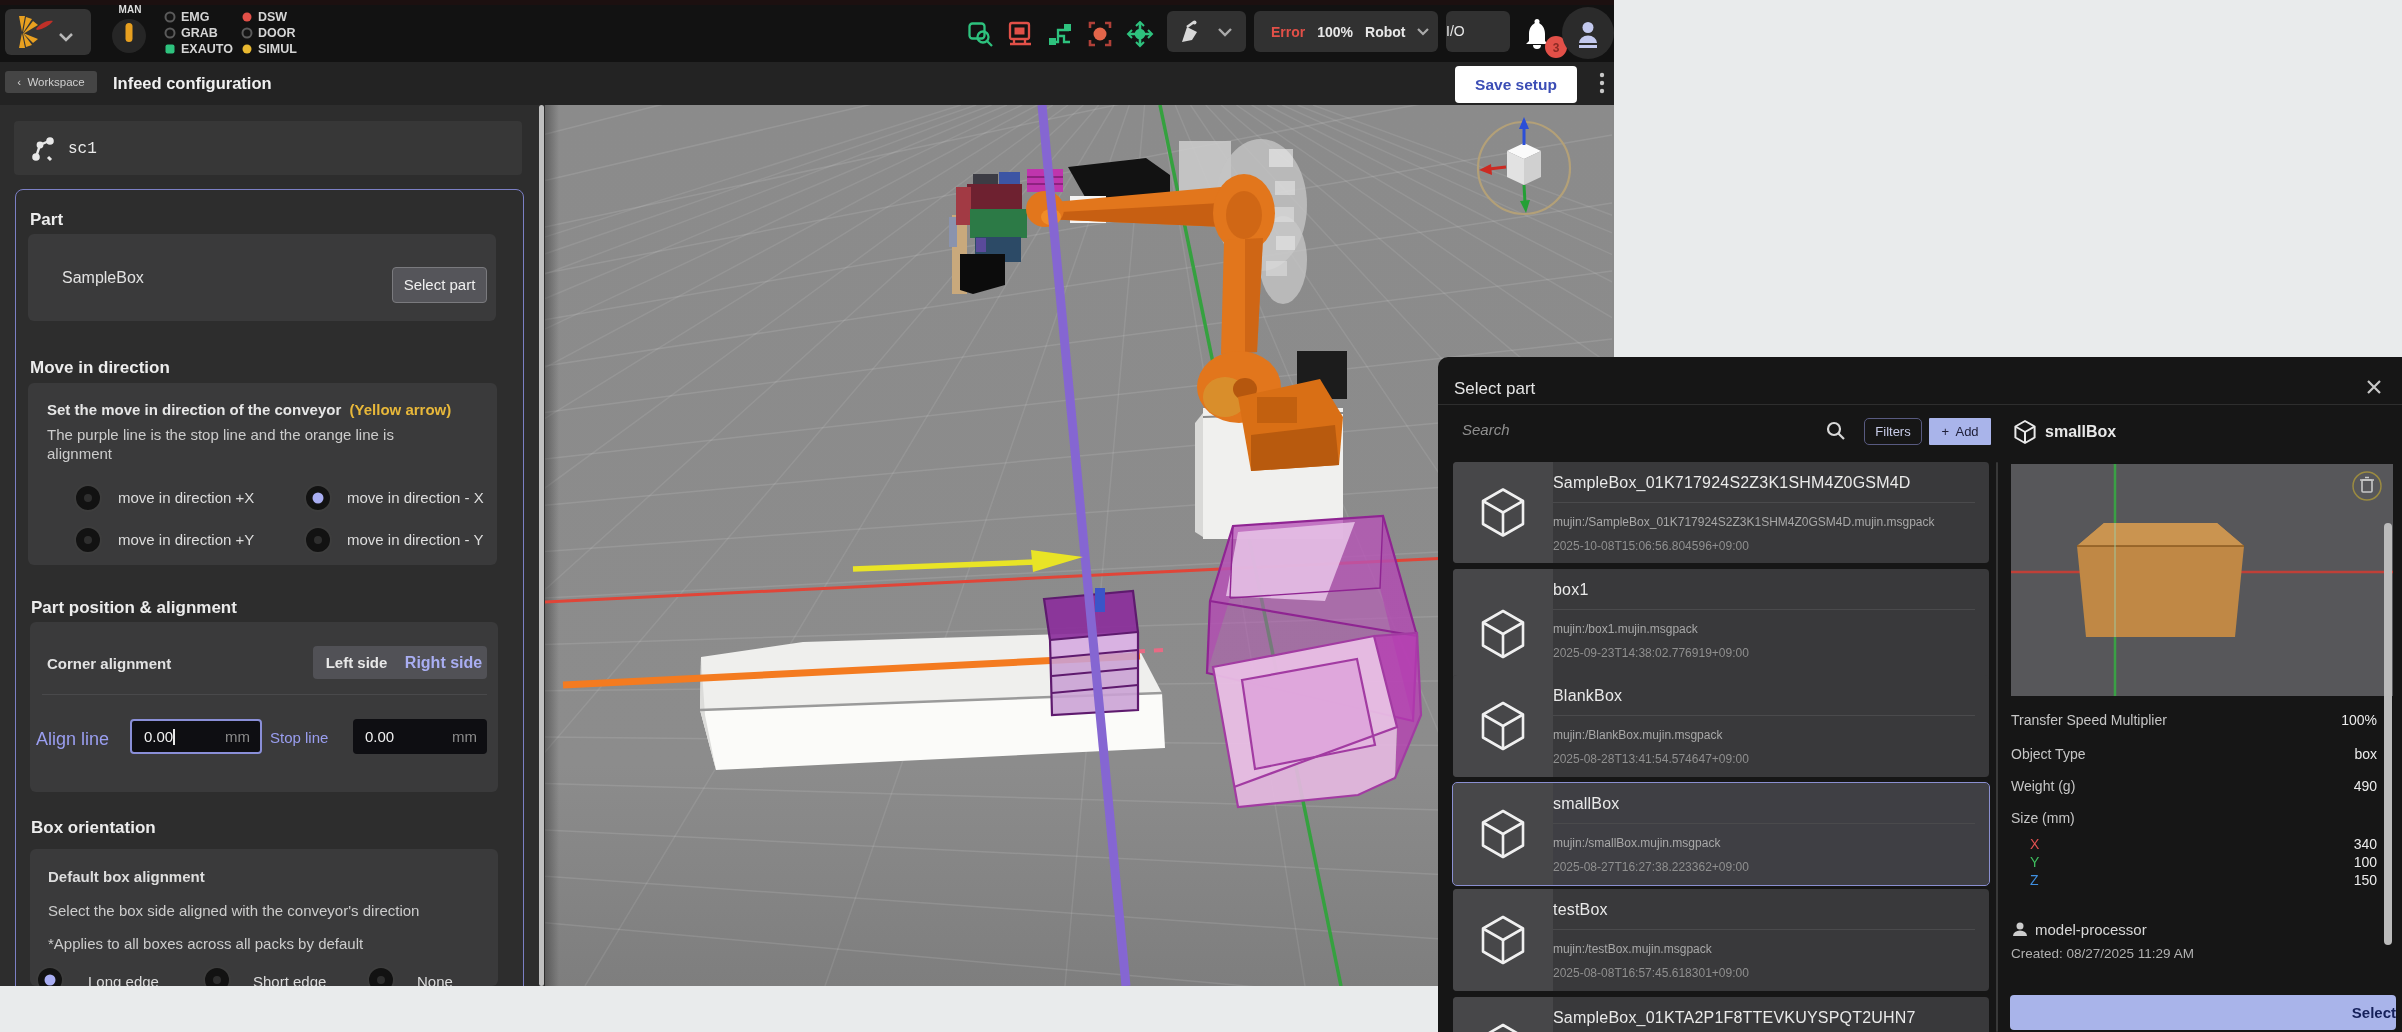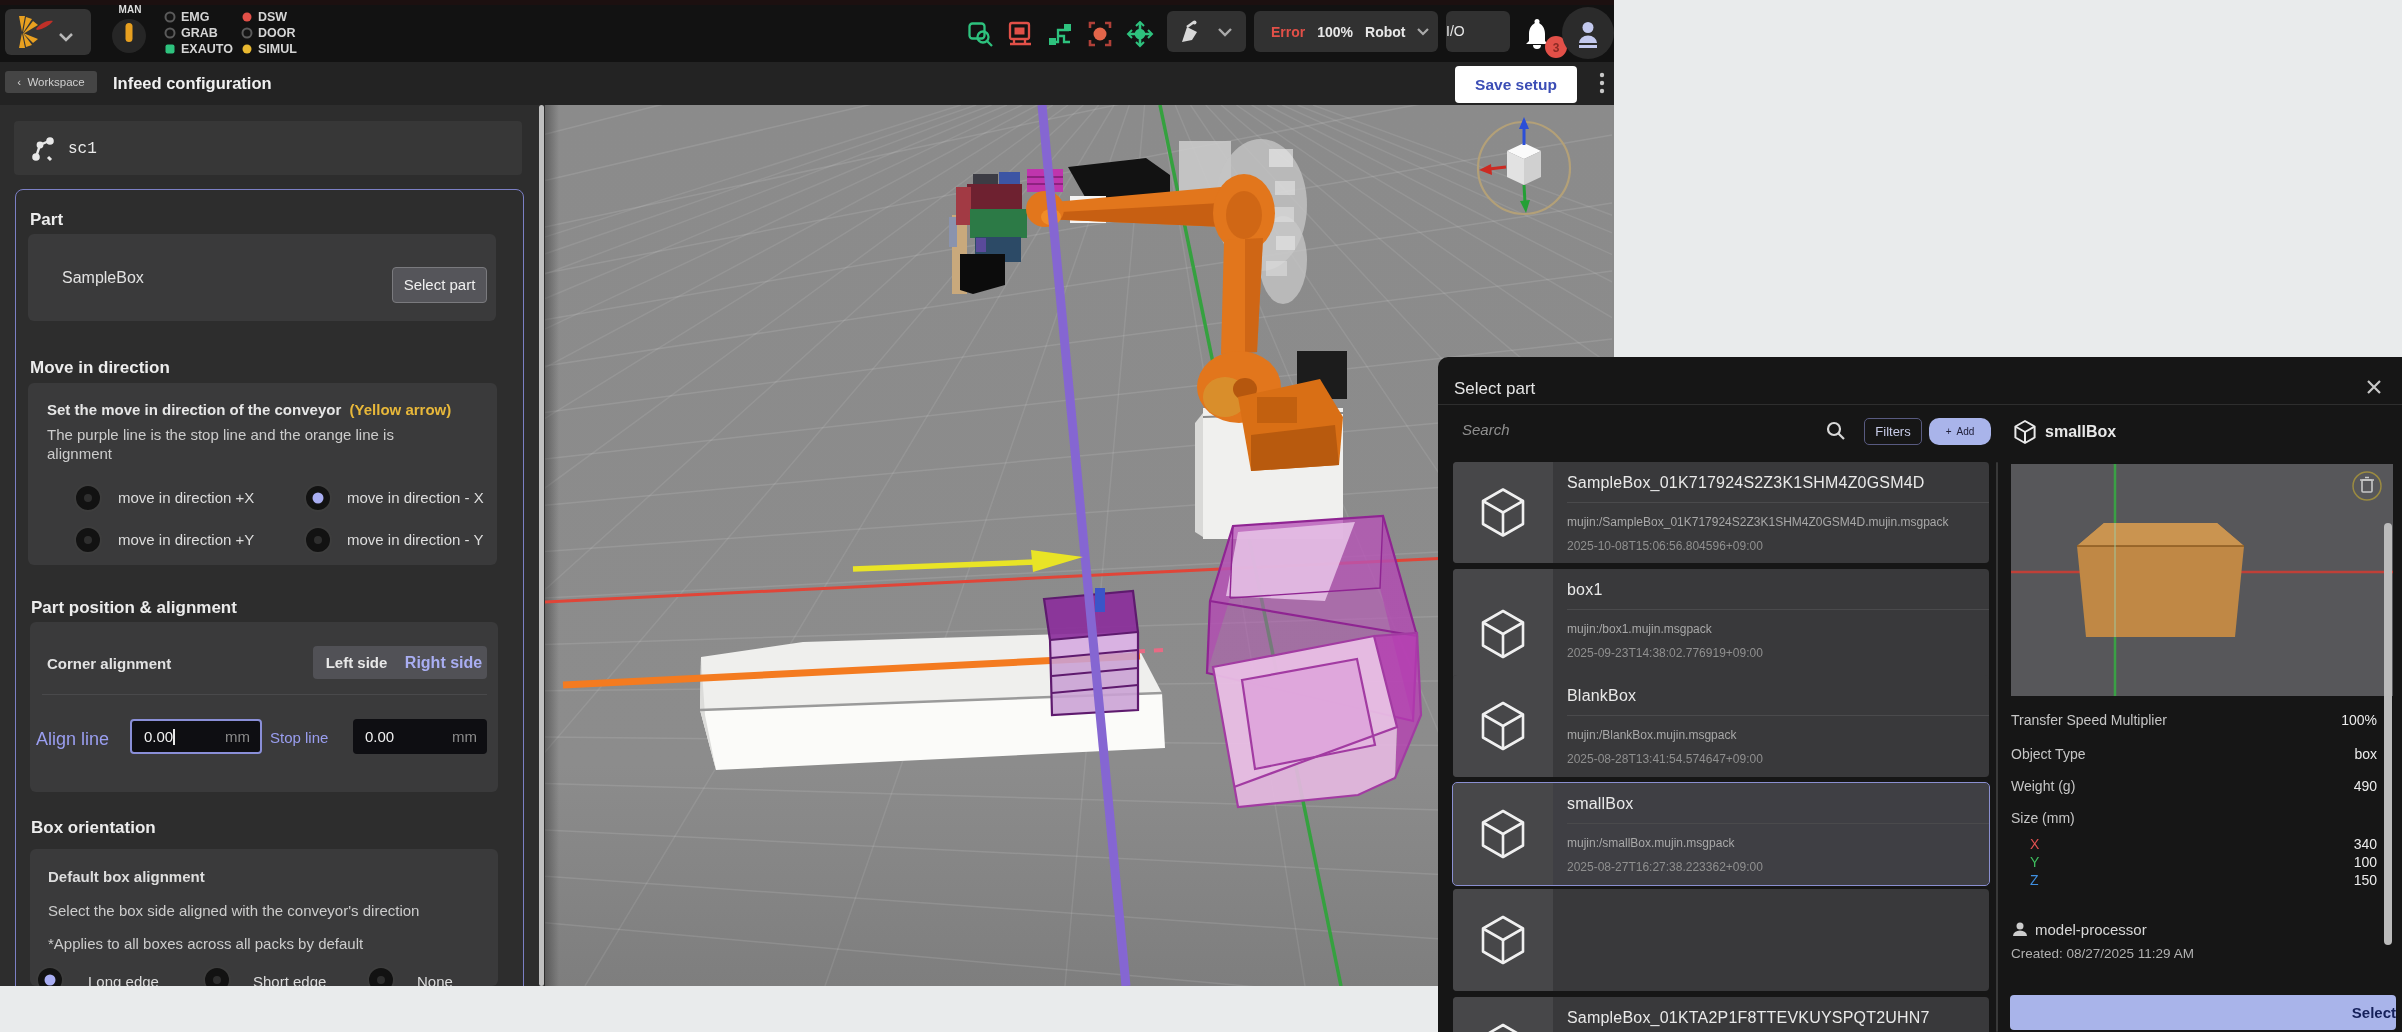--- a/index.html
+++ b/index.html
@@ -8,21 +8,21 @@
 #bar2{position:absolute;left:0;top:62px;width:1614px;height:43px;background:#232323}
 #lpanel{position:absolute;left:0;top:105px;width:545px;height:881px;background:#2d2d2d;overflow:hidden}
 #vport{position:absolute;left:545px;top:105px;width:1069px;height:881px;background:#8a8a8a;overflow:hidden}
 .hd{font-size:17px;font-weight:bold;color:#ececec}
 .ibox{position:absolute;background:#3a3a3b;border-radius:6px}
 .purp{color:#9a9ef0}
 #modal{position:absolute;left:1438px;top:357px;width:964px;height:675px;background:#161616;border-radius:10px 0 0 0;overflow:hidden}
 .item{position:absolute;left:15px;width:536px;background:#39393b;border-radius:4px;overflow:hidden;display:flex}
 .item.sel{outline:1.5px solid #8a8fd0;background:#3f3f44}
 .icell{width:100px;background:#474749;flex:none;display:flex;align-items:center;justify-content:center}
-.ibody{flex:1;padding:12px 0 0 14px;position:relative}
+.ibody{flex:1;padding:12px 0 0 0;position:relative}
 .ttl{font-size:16px;color:#e9e9e9;letter-spacing:.2px}
 .tdiv{height:1px;background:#4a4a4c;margin:10px 0 0 0;width:422px}
 .pth{font-size:12px;color:#a8a8a8;margin-top:12px}
 .tms{font-size:12px;color:#8f8f8f;margin-top:10px}
 .prow{position:absolute;left:573px;width:375px;font-size:14px;color:#c6c6c6}
 .pval{position:absolute;right:18px;color:#ececec}
 </style></head><body>
 <div id="app">
 <div id="topbar">
   <div class="abs" style="left:0;top:0;width:1614px;height:5px;background:#1c1010"></div>
@@ -320,21 +320,21 @@
   <svg class="abs" style="left:928px;top:22px" width="16" height="16">
       <path d="M2 2 L14 14 M14 2 L2 14" stroke="#c8c8c8" stroke-width="2.2"></path>
     </svg>
   <div class="abs" style="left:0;top:47px;width:964px;height:1px;background:#2e2e2e"></div>
   <div class="abs" style="left:24px;top:64px;font-size:15px;font-style:italic;color:#8f8f8f">Search</div>
   <svg class="abs" style="left:388px;top:64px" width="20" height="20">
       <circle cx="8" cy="8" r="6" stroke="#d8d8d8" stroke-width="2.2" fill="none"></circle>
       <line x1="12.5" y1="12.5" x2="18" y2="18" stroke="#d8d8d8" stroke-width="2.2"></line>
     </svg>
   <div class="abs" style="left:426px;top:61px;width:58px;height:27px;border:1.5px solid #585a80;border-radius:5px;text-align:center;line-height:26px;font-size:13px;color:#c8cce8">Filters</div>
-  <div class="abs" style="left:491px;top:61px;width:62px;height:27px;background:#a9b4ea;border-radius:10px;text-align:center;line-height:27px;font-size:10px;color:#20203a">+&nbsp; Add</div>
+  <div class="abs" style="left:491px;top:61px;width:62px;height:27px;background:#a9b4ea;border-radius:1px;text-align:center;line-height:27px;font-size:13px;color:#20203a">+&nbsp; Add</div>
   <div class="item" style="top:105px;height:101px">
       <div class="icell">
         <svg width="100" height="101">
           <g stroke="#f0f0f0" stroke-width="2.6" fill="none" stroke-linejoin="round">
             <polygon points="50.0,27.5 70.0,39.0 70.0,62.0 50.0,73.5 30.0,62.0 30.0,39.0"></polygon>
             <polyline points="30.0,39.0 50.0,50.5 70.0,39.0" fill="none"></polyline>
             <line x1="50.0" y1="50.5" x2="50.0" y2="73.5"></line>
           </g>
         </svg>
       </div>
@@ -398,20 +398,26 @@
     </div>
     <div class="item" style="top:532px;height:102px">
       <div class="icell">
         <svg width="100" height="102">
           <g stroke="#f0f0f0" stroke-width="2.6" fill="none" stroke-linejoin="round">
             <polygon points="50.0,28.0 70.0,39.5 70.0,62.5 50.0,74.0 30.0,62.5 30.0,39.5"></polygon>
             <polyline points="30.0,39.5 50.0,51.0 70.0,39.5" fill="none"></polyline>
             <line x1="50.0" y1="51.0" x2="50.0" y2="74.0"></line>
           </g>
         </svg>
+      </div>
+      <div class="ibody">
+        <div class="ttl">testBox</div>
+        <div class="tdiv"></div>
+        <div class="pth">mujin:/testBox.mujin.msgpack</div>
+        <div class="tms">2025-08-08T16:57:45.618301+09:00</div>
       </div>
     </div>
     <div class="item" style="top:640px;height:102px">
       <div class="icell">
         <svg width="100" height="102">
           <g stroke="#f0f0f0" stroke-width="2.6" fill="none" stroke-linejoin="round">
             <polygon points="50.0,28.0 70.0,39.5 70.0,62.5 50.0,74.0 30.0,62.5 30.0,39.5"></polygon>
             <polyline points="30.0,39.5 50.0,51.0 70.0,39.5" fill="none"></polyline>
             <line x1="50.0" y1="51.0" x2="50.0" y2="74.0"></line>
           </g>

